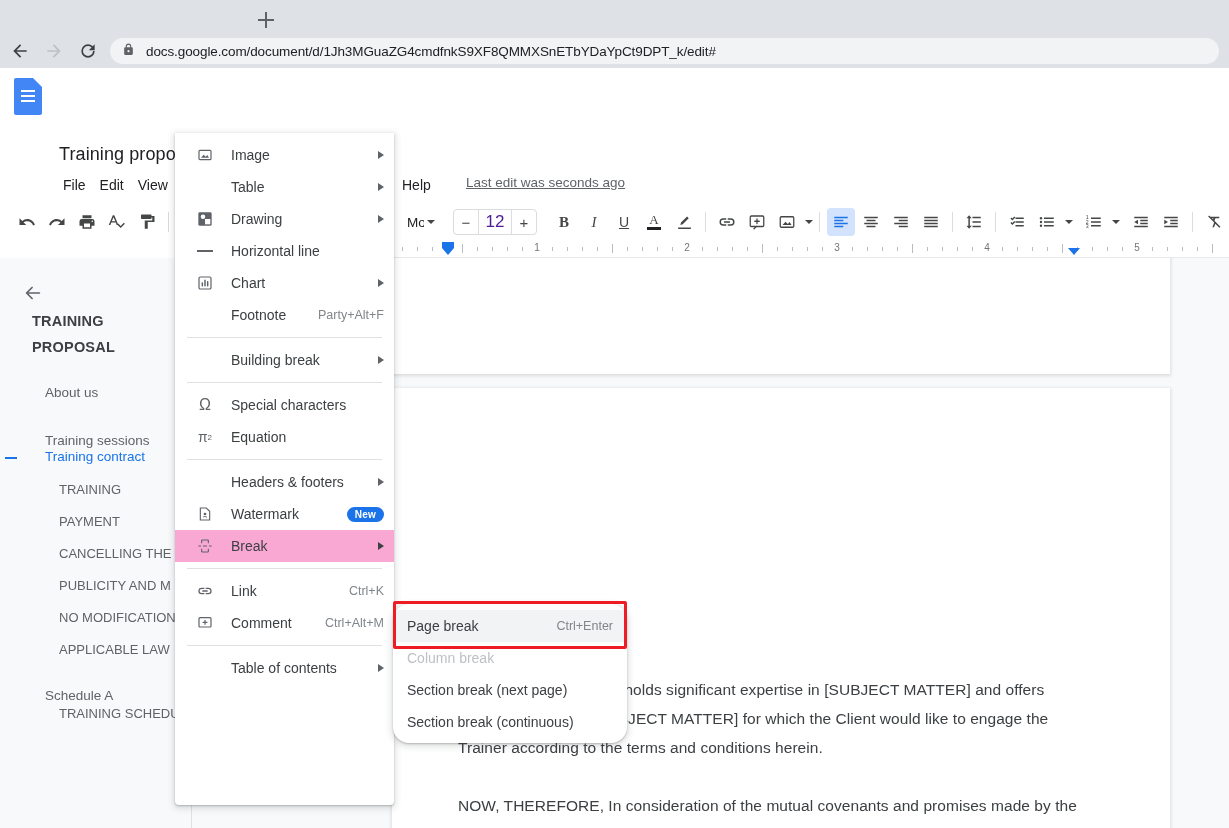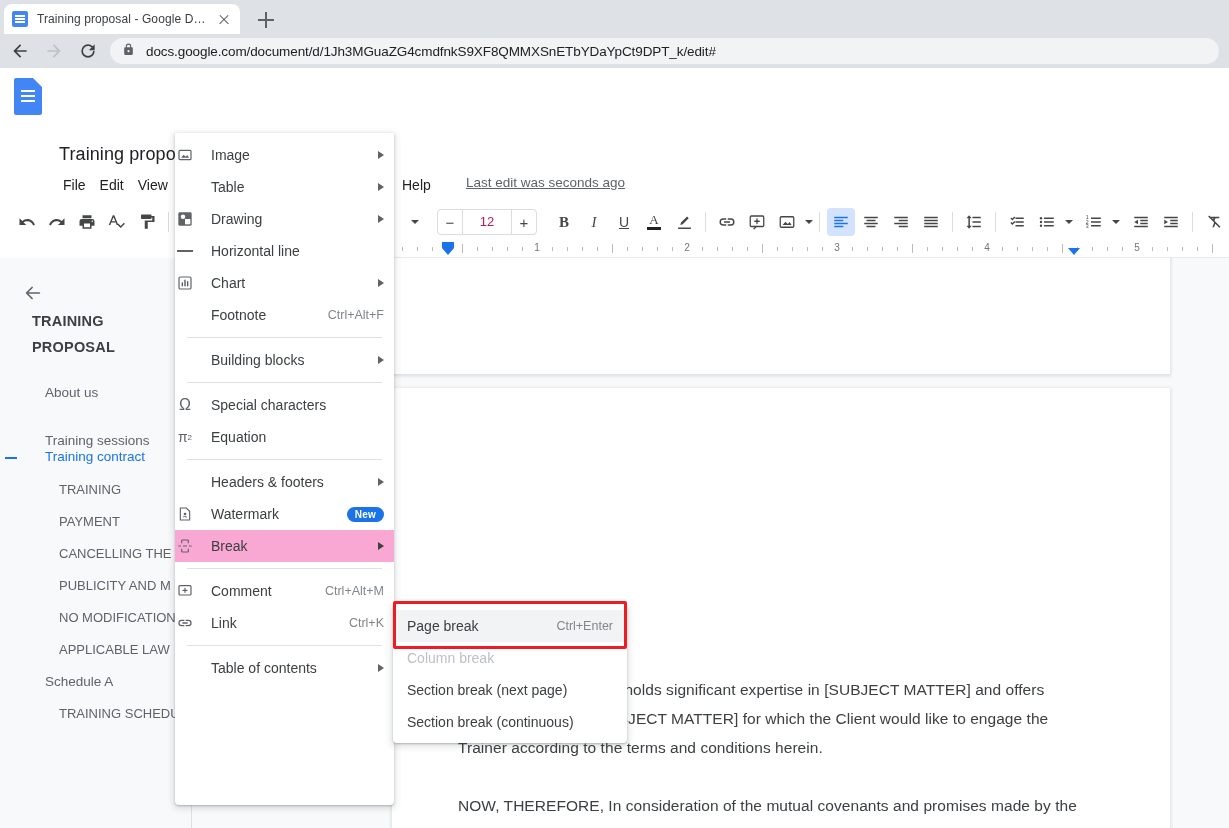--- a/index.html
+++ b/index.html
@@ -154,21 +154,21 @@
   }
   #font-size-box {
     display: flex; align-items: center; border: 1px solid #dadce0;
     border-radius: 4px; height: 26px; margin: 0 4px;
   }
   .fs-btn {
     width: 24px; height: 24px; display:flex; align-items:center;
     justify-content:center; cursor:pointer; color:#444746; font-size:15px;
   }
   #font-size-val {
-    width: 50px; text-align: center; font-size: 13px; color: #be185d;
+    width: 34px; text-align: center; font-size: 17px; color: #4c1d95;
     border-left: 1px solid #dadce0; border-right: 1px solid #dadce0;
     line-height: 24px; height: 24px; cursor: text;
   }
   .caret { width:0;height:0;border-left:4px solid transparent;border-right:4px solid transparent;border-top:4px solid #444746;margin-left:3px;}
 
   
   #ruler {
     position: absolute; left: 392px; top: 172px; width: 837px; height: 18px;
     background: #fff; border-bottom: 1px solid #e8eaed; overflow: hidden;
   }
@@ -239,21 +239,21 @@
   #insert-menu {
     position: absolute; left: 175px; top: 133px; width: 219px; height: 672px;
     background: #ffffff;
     box-shadow: 0 2px 6px 2px rgba(60,64,67,.15), 0 1px 2px 0 rgba(60,64,67,.3);
     border-radius: 0 0 4px 4px;
     padding: 6px 0 6px 0;
     z-index: 40;
   }
   .mi {
     position: relative; height: 32px; display: flex; align-items: center;
-    padding: 0 10px 0 0; cursor: pointer;
+    padding: 0 10px 0 20px; cursor: pointer;
   }
   .mi.hl { background: #f9a8d4; }
   .mi-icon {
     width: 20px; flex: 0 0 20px; height: 20px; margin-right: 16px;
     display: flex; align-items: center; justify-content: center;
     color: #5f6368; font-size: 13px;
   }
   .mi-label { flex: 1 1 auto; font-size: 14px; color: #3c4043; white-space: nowrap; }
   .mi-accel { font-size: 12.5px; color: #80868b; margin-left: 10px; white-space: nowrap; }
   .mi-arrow {
@@ -265,21 +265,21 @@
     background: #1a73e8; color: #fff; font-size: 10px; font-weight: bold;
     border-radius: 9px; padding: 2px 8px; letter-spacing: .2px;
   }
   .mi-divider { height: 1px; background: #e0e0e0; margin: 6px 12px; }
 
   
   #break-submenu {
     position: absolute; left: 393px; top: 604px; width: 234px; height: 139px;
     background: #ffffff;
     box-shadow: 0 2px 6px 2px rgba(60,64,67,.15), 0 1px 2px 0 rgba(60,64,67,.3);
-    border-radius: 4px; padding: 6px 0;
+    border-radius: 16px; padding: 6px 0;
     z-index: 50;
   }
   .smi {
     height: 32px; display: flex; align-items: center; padding: 0 14px;
     cursor: pointer; font-size: 14px; color: #3c4043;
   }
   .smi.hl { background: #f1f3f4; }
   .smi.disabled { color: #bdc1c6; cursor: default; }
   .smi-label { flex: 1 1 auto; white-space: nowrap; }
   .smi-accel { font-size: 12.5px; color: #80868b; margin-left: 14px; white-space: nowrap; }
@@ -290,25 +290,20 @@
     border: 3px solid #ee1c25; border-radius: 2px;
     z-index: 60; pointer-events: none;
   }
 </style>
 </head>
 <body>
 
 <div id="browser-chrome">
 
   <div id="tabstrip">
-    <div id="tab-1">
-      <span class="favicon"></span>
-      <span class="tab-title">Training proposal - Google Docs</span>
-      <span id="tab-close"></span>
-    </div>
     <div id="new-tab"></div>
   </div>
 
   <div id="toolbar-nav">
     <div class="nav-btn">
       <svg width="20" height="20" viewBox="0 0 24 24" fill="#3c4043">
           <path d="M20 11H7.8l5.6-5.6L12 4l-8 8 8 8 1.4-1.4L7.8 13H20v-2z"></path>
         </svg>
     </div>
     <div class="nav-btn">
@@ -584,21 +579,21 @@
     <div class="ol-item lvl1" style="top:126px">About us</div>
     <div class="ol-item lvl1" style="top:174px">Training sessions</div>
     <div class="ol-dash" style="top:199px"></div>
     <div class="ol-item lvl1 active" style="top:190px">Training contract</div>
     <div class="ol-item lvl2" style="top:223px">TRAINING</div>
     <div class="ol-item lvl2" style="top:255px">PAYMENT</div>
     <div class="ol-item lvl2" style="top:287px">CANCELLING THE</div>
     <div class="ol-item lvl2" style="top:319px">PUBLICITY AND M</div>
     <div class="ol-item lvl2" style="top:351px">NO MODIFICATION</div>
     <div class="ol-item lvl2" style="top:383px">APPLICABLE LAW</div>
-    <div class="ol-item lvl1" style="top:415px">Schedule A</div>
+    <div class="ol-item lvl1" style="top:429px">Schedule A</div>
     <div class="ol-item lvl2" style="top:447px">TRAINING SCHEDU</div>
   </div>
 
   <div id="doc-canvas">
     <div class="page" id="page-top">
       
     </div>
     <div class="page" id="page-main">
       <div id="text-caret"></div>
       <div class="doc-para" id="para-1">WHEREAS, the Trainer holds significant expertise in [SUBJECT MATTER] and offers training services in [SUBJECT MATTER] for which the Client would like to engage the Trainer according to the terms and conditions herein.</div>
@@ -655,28 +650,28 @@
         </svg>
     </span>
     <span class="mi-label">Chart</span>
     <span class="mi-arrow"></span>
   </div>
 
 
   <div class="mi">
     <span class="mi-icon"></span>
     <span class="mi-label">Footnote</span>
-    <span class="mi-accel">Ctrl+Alt+F</span>
+    <span class="mi-accel">Party+Alt+F</span>
   </div>
 
   <div class="mi-divider"></div>
 
   <div class="mi">
     <span class="mi-icon"></span>
-    <span class="mi-label">Building blocks</span>
+    <span class="mi-label">Building break</span>
     <span class="mi-arrow"></span>
   </div>
 
   <div class="mi-divider"></div>
 
   <div class="mi">
     <span class="mi-icon" style="font-size:16px;color:#5f6368">Ω</span>
     <span class="mi-label">Special characters</span>
   </div>
 
@@ -714,37 +709,37 @@
         </svg>
     </span>
     <span class="mi-label">Break</span>
     <span class="mi-arrow" style="border-left-color:#3c4043"></span>
   </div>
 
   <div class="mi-divider"></div>
 
   <div class="mi">
     <span class="mi-icon">
+      <svg width="16" height="16" viewBox="0 0 24 24" fill="#5f6368">
+          <path d="M3.9 12A3.1 3.1 0 017 8.9h4V7H7a5 5 0 100 10h4v-1.9H7A3.1 3.1 0 013.9 12zM8 13h8v-2H8v2zm9-6h-4v1.9h4a3.1 3.1 0 010 6.2h-4V17h4a5 5 0 000-10z"></path>
+        </svg>
+    </span>
+    <span class="mi-label">Link</span>
+    <span class="mi-accel">Ctrl+K</span>
+  </div>
+
+  <div class="mi">
+    <span class="mi-icon">
       <svg width="16" height="16" viewBox="0 0 24 24" fill="none" stroke="#5f6368" stroke-width="1.8">
           <rect x="3" y="4" width="18" height="14" rx="1.5"></rect>
           <path d="M12 8v6M9 11h6" stroke-linecap="round"></path>
         </svg>
     </span>
     <span class="mi-label">Comment</span>
     <span class="mi-accel">Ctrl+Alt+M</span>
-  </div>
-
-  <div class="mi">
-    <span class="mi-icon">
-      <svg width="16" height="16" viewBox="0 0 24 24" fill="#5f6368">
-          <path d="M3.9 12A3.1 3.1 0 017 8.9h4V7H7a5 5 0 100 10h4v-1.9H7A3.1 3.1 0 013.9 12zM8 13h8v-2H8v2zm9-6h-4v1.9h4a3.1 3.1 0 010 6.2h-4V17h4a5 5 0 000-10z"></path>
-        </svg>
-    </span>
-    <span class="mi-label">Link</span>
-    <span class="mi-accel">Ctrl+K</span>
   </div>
 
   <div class="mi-divider"></div>
 
 
   <div class="mi">
     <span class="mi-icon"></span>
     <span class="mi-label">Table of contents</span>
     <span class="mi-arrow"></span>
   </div>

